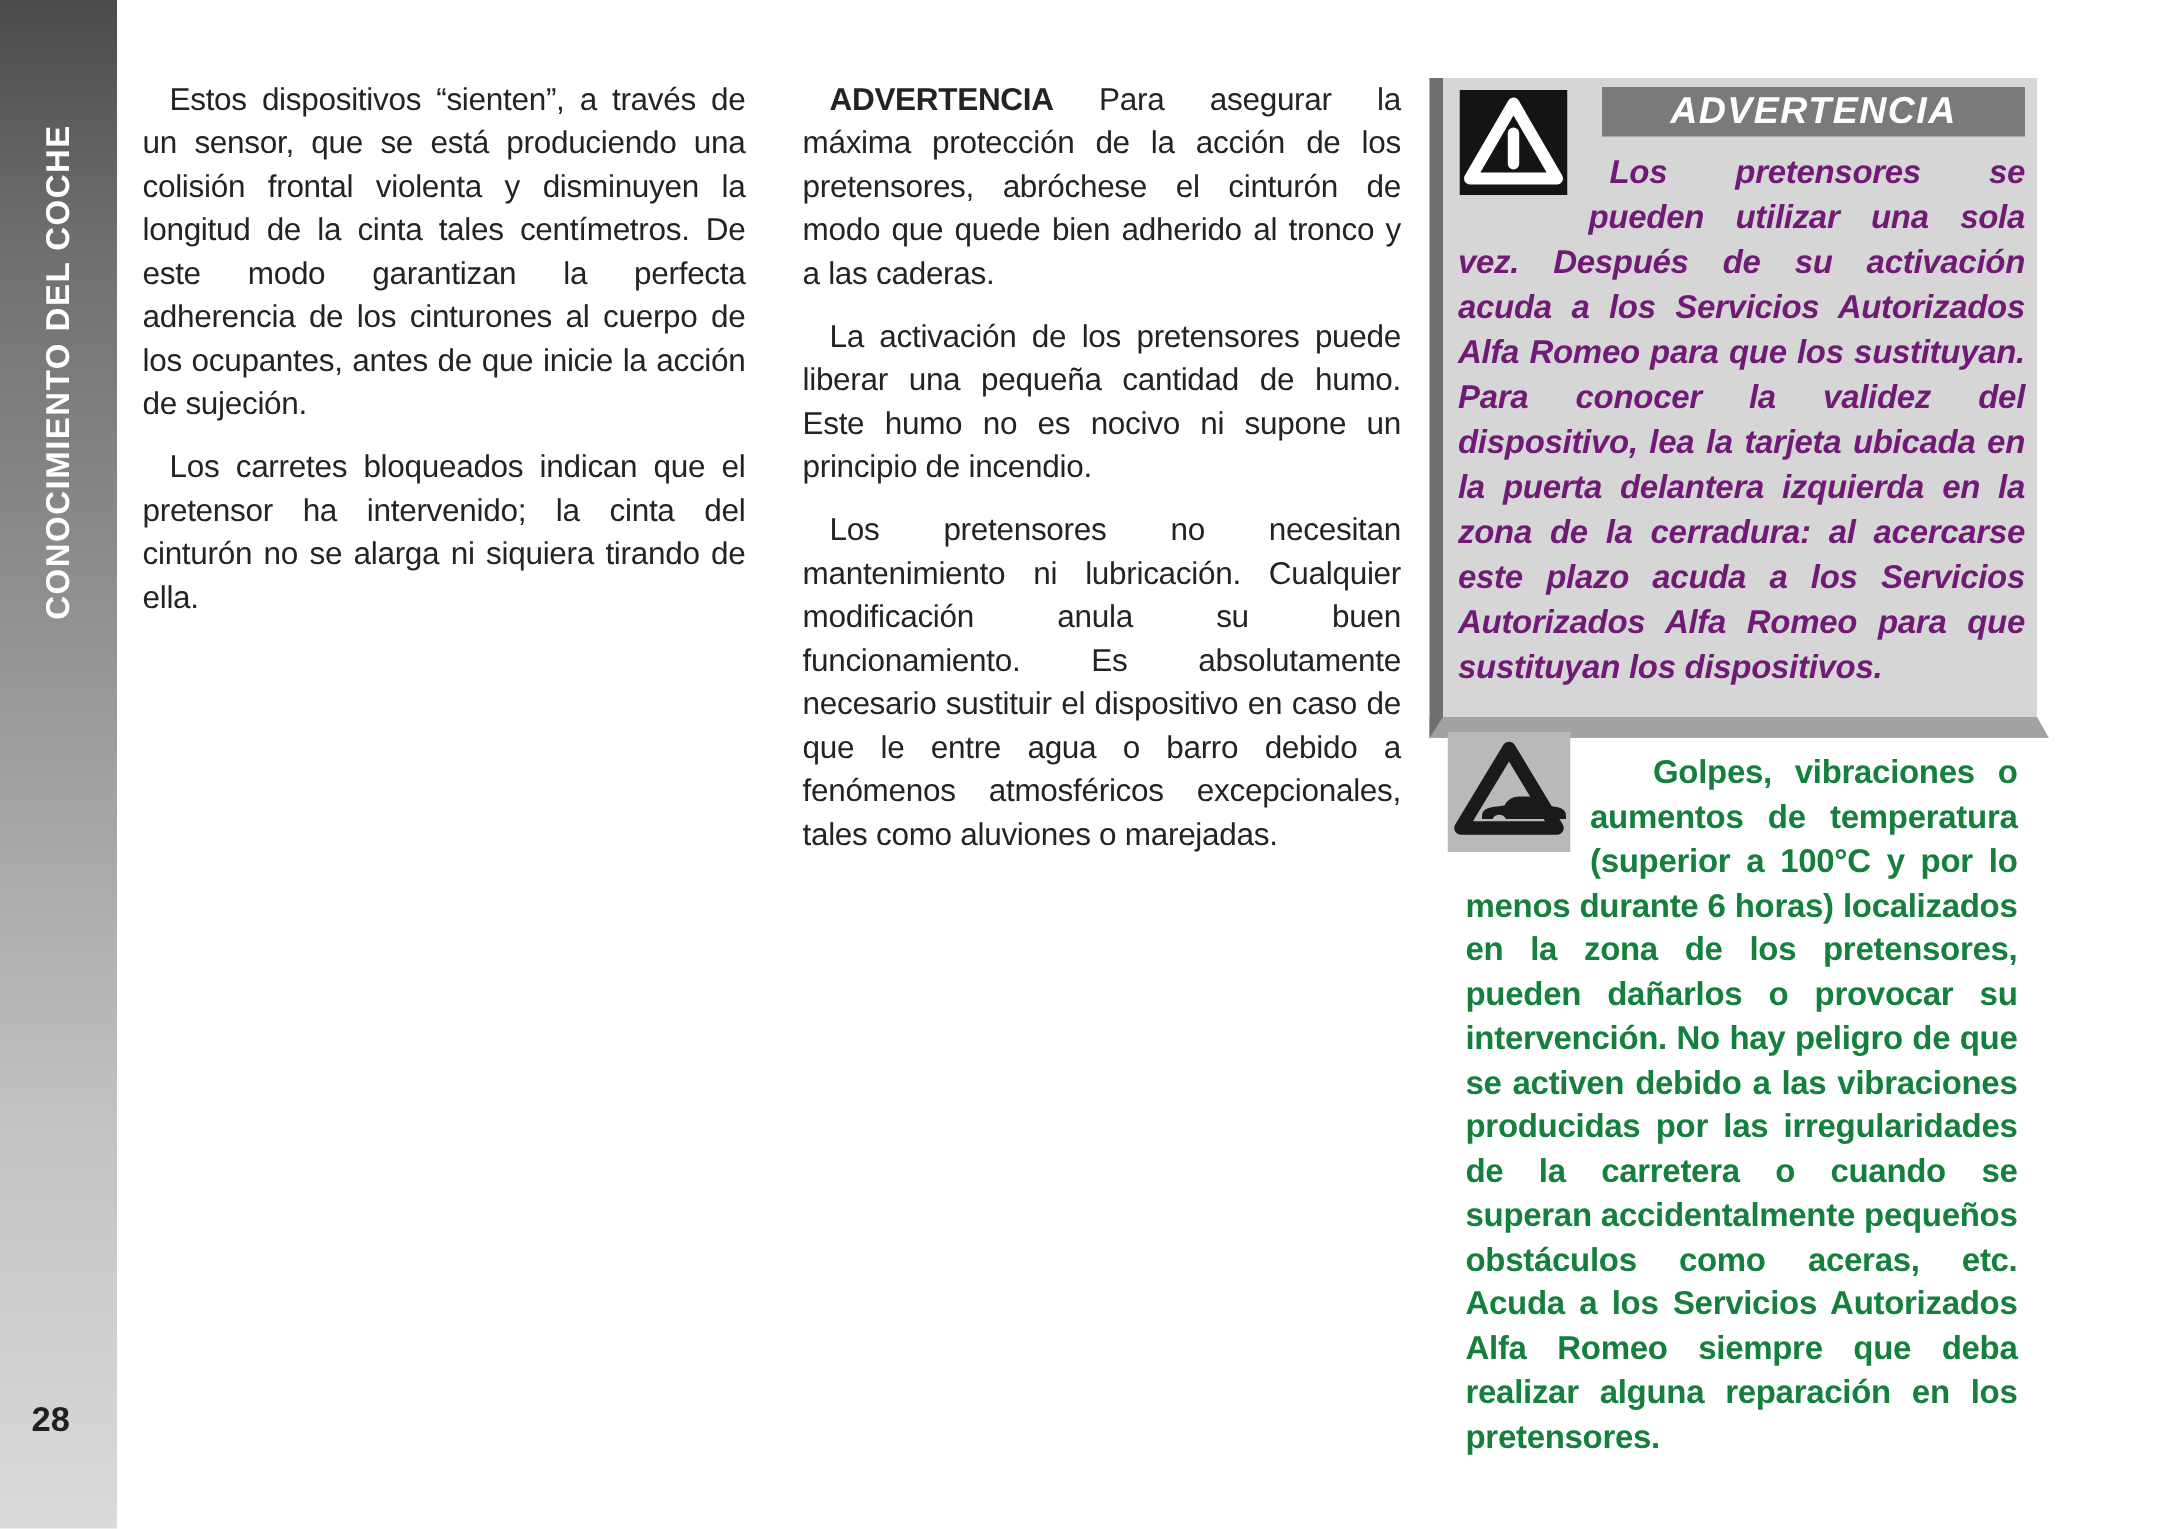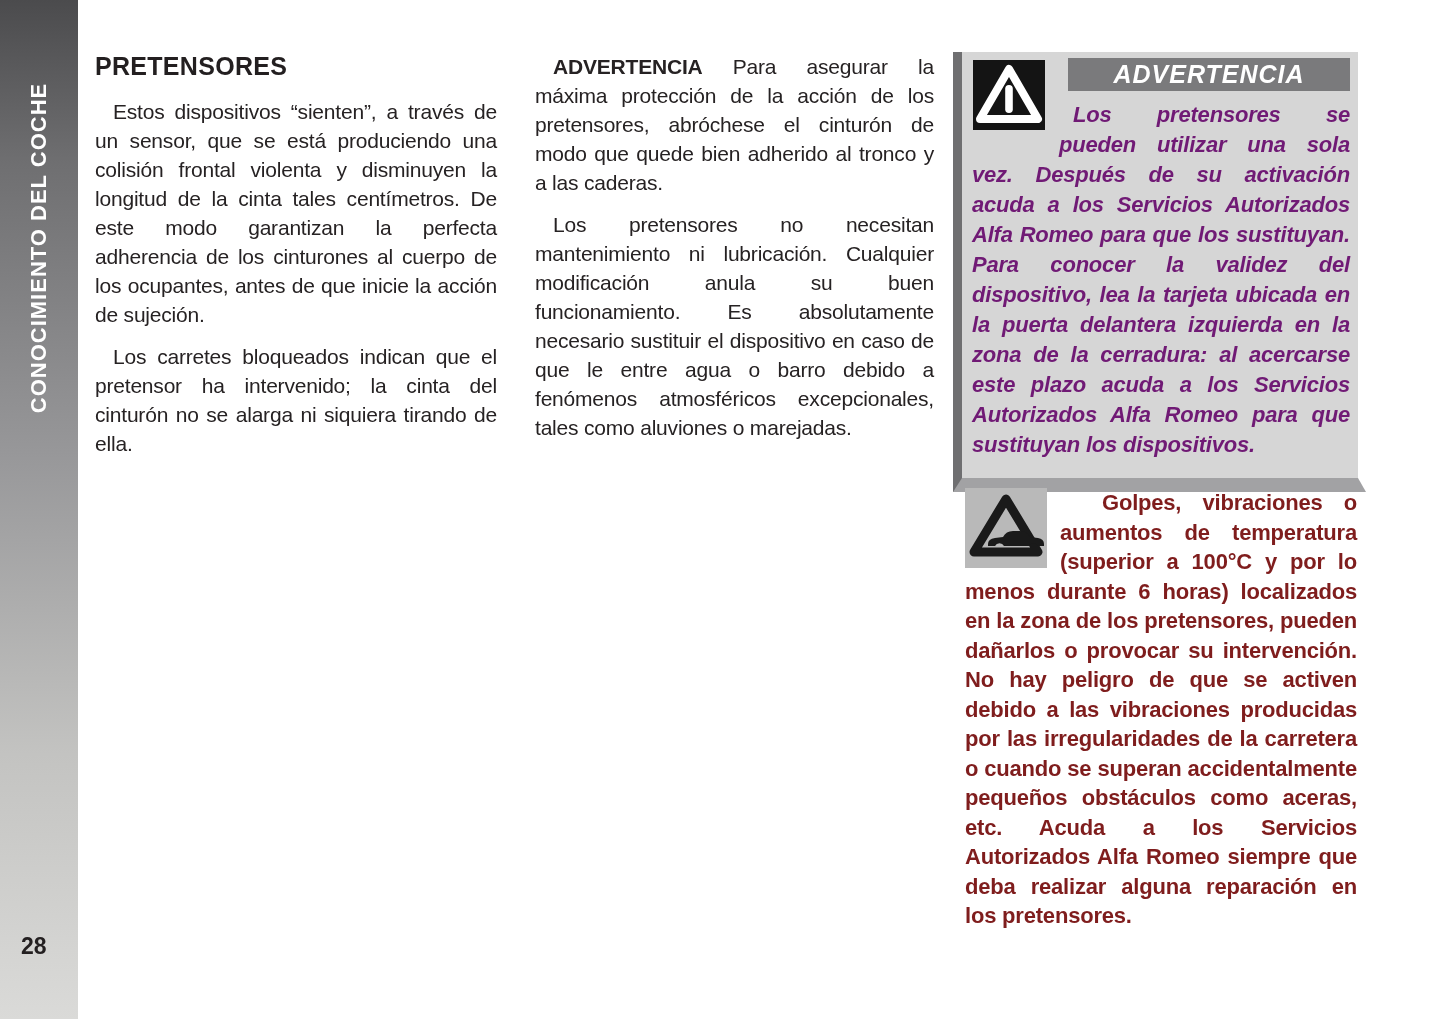--- a/index.html
+++ b/index.html
@@ -66,42 +66,42 @@
     letter-spacing:-0.2px;color:#701a75;text-indent:14px;
   }
   
   .wnote{
     position:absolute;left:965px;top:488px;width:392px;text-align:justify;
   }
   .nicon{
     float:left;width:82px;height:80px;margin:0 13px 7px 0;
   }
   .ntext{
-    margin:0;font-size:22px;line-height:29.5px;font-weight:800;
-    letter-spacing:-0.2px;color:#7f1d1d;text-indent:42px;text-align:justify;
+    margin:12px;font-size:22px;line-height:29.5px;font-weight:800;
+    letter-spacing:-0.2px;color:#15803d;text-indent:42px;text-align:justify;
   }
 </style>
 </head>
 <body>
 
 <div class="sidebar">
   <div class="side-label-wrap">
     <span>CONOCIMIENTO DEL COCHE</span>
   </div>
   <div class="page-number">28</div>
 </div>
 
 <div class="col col1">
-  <h1 class="section-title">PRETENSORES</h1>
   <p>Estos dispositivos “sienten”, a través de un sensor, que se está produciendo una colisión frontal violenta y disminuyen la longitud de la cinta tales centímetros. De este modo garantizan la perfecta adherencia de los cinturones al cuerpo de los ocupantes, antes de que inicie la acción de sujeción.</p>
   <p>Los carretes bloqueados indican que el pretensor ha intervenido; la cinta del cinturón no se alarga ni siquiera tirando de ella.</p>
 </div>
 
 <div class="col col2">
   <p><span class="b">ADVERTENCIA</span><span> Para asegurar la máxima protección de la acción de los pretensores, abróchese el cinturón de modo que quede bien adherido al tronco y a las caderas.</span></p>
+  <p>La activación de los pretensores puede liberar una pequeña cantidad de humo. Este humo no es nocivo ni supone un principio de incendio.</p>
   <p>Los pretensores no necesitan mantenimiento ni lubricación. Cualquier modificación anula su buen funcionamiento. Es absolutamente necesario sustituir el dispositivo en caso de que le entre agua o barro debido a fenómenos atmosféricos excepcionales, tales como aluviones o marejadas.</p>
 </div>
 
 <div class="wbox-outer">
   <div class="wbox">
     <div class="wicon">
       <svg width="72" height="70" viewBox="0 0 72 70" xmlns="http://www.w3.org/2000/svg">
         <rect width="72" height="70" fill="#141414"></rect>
         <path d="M36 9 L65 59 H7 Z" fill="none" stroke="#ffffff" stroke-width="8" stroke-linejoin="round"></path>
         <rect x="32.2" y="25" width="7.6" height="28" rx="3.8" fill="#ffffff"></rect>

